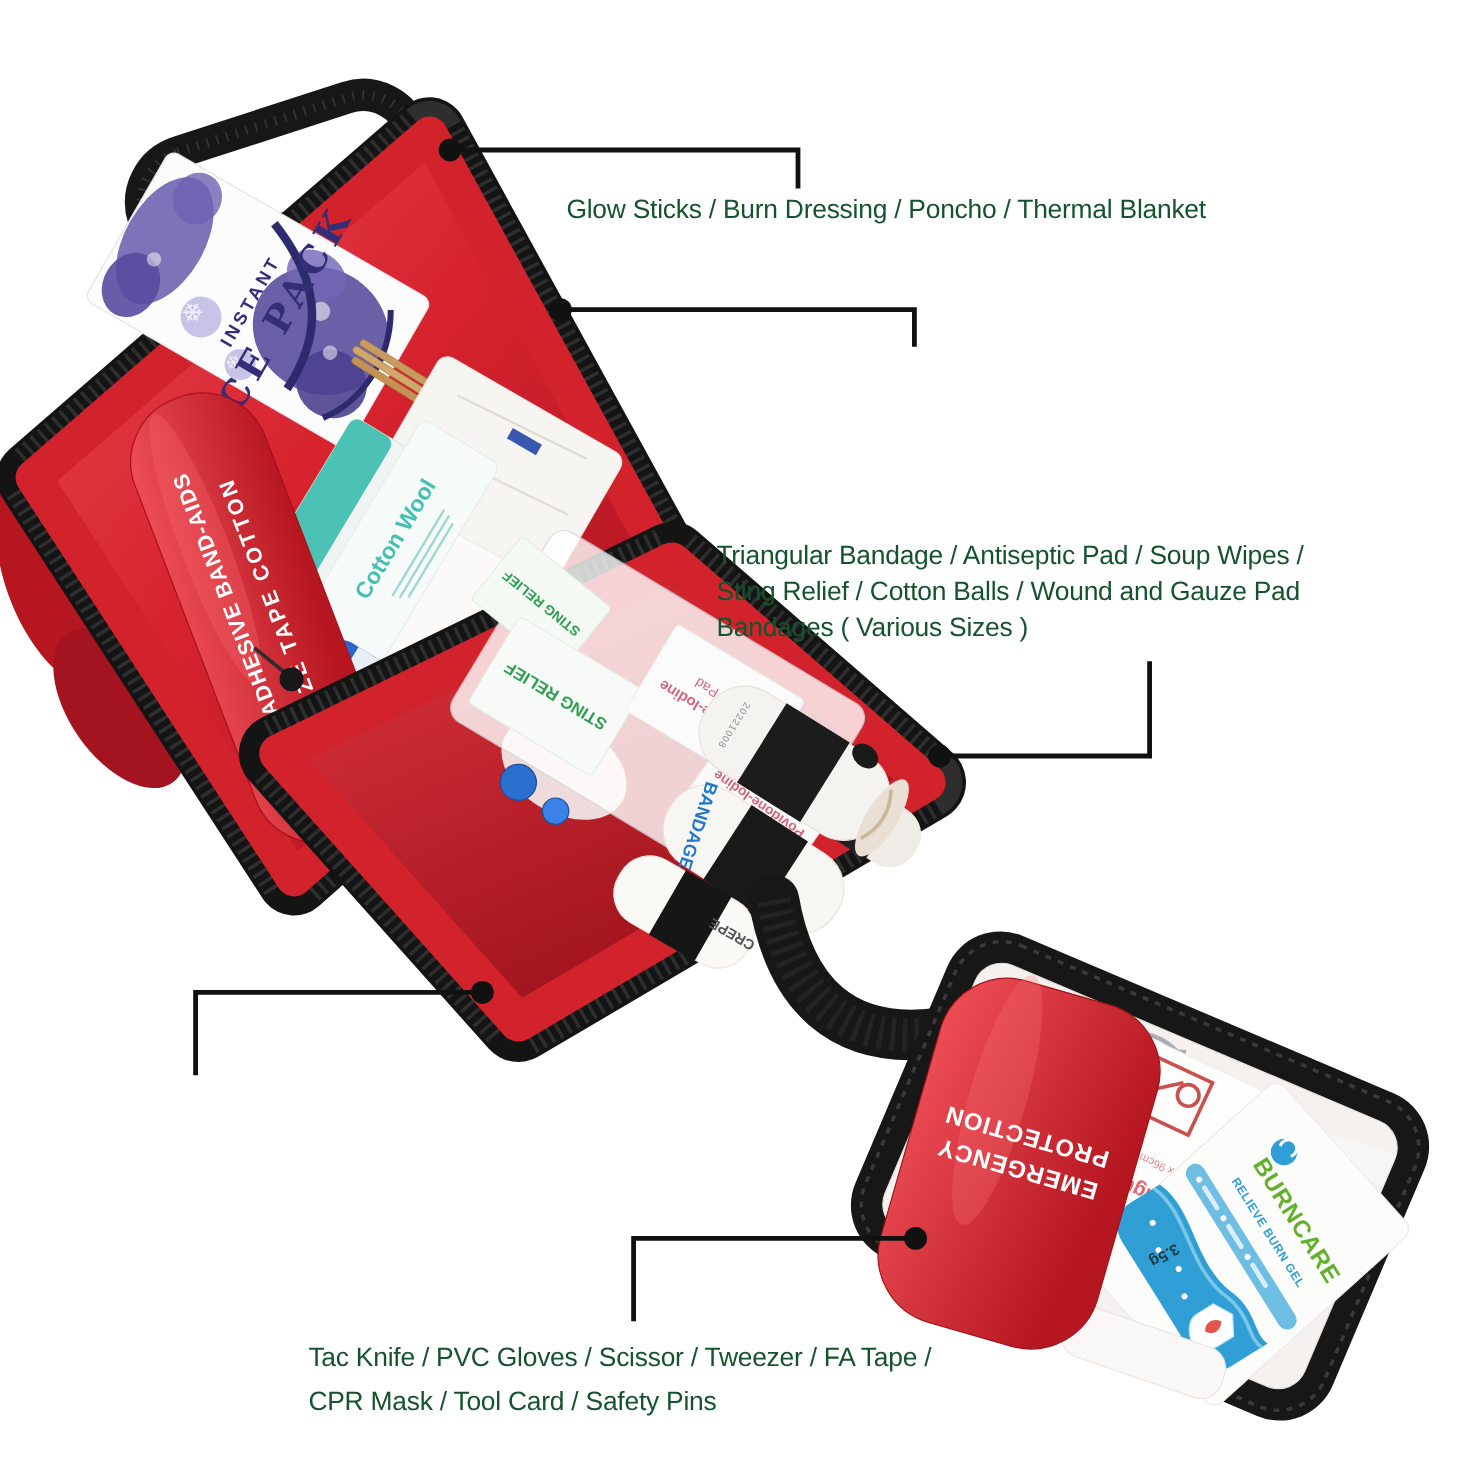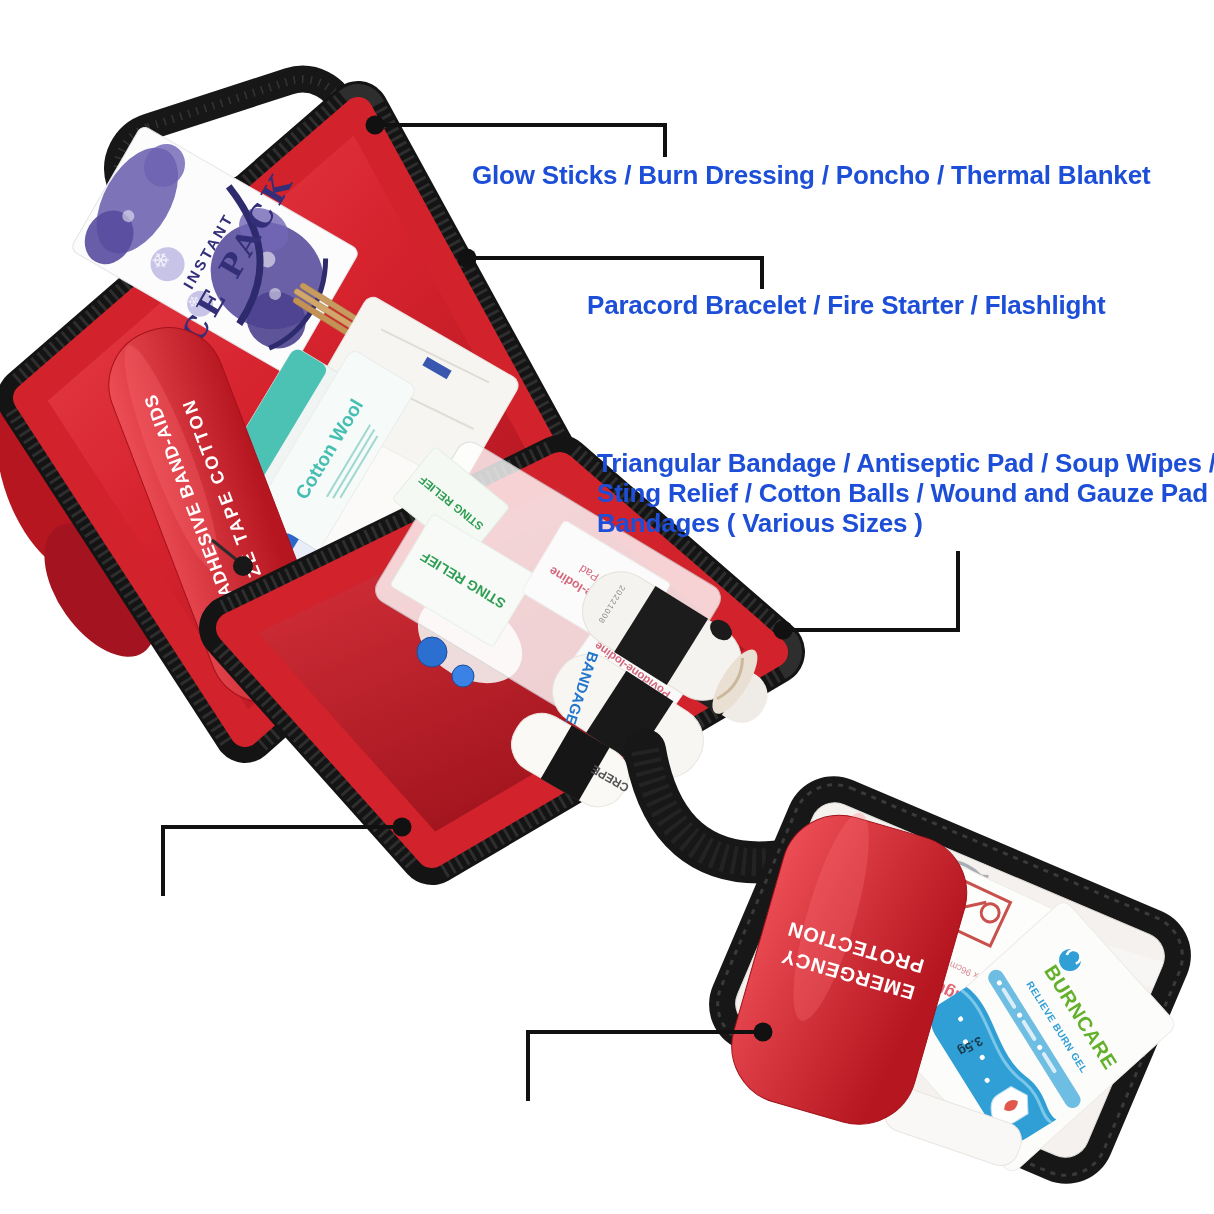--- a/index.html
+++ b/index.html
@@ -1,20 +1,20 @@
 <!DOCTYPE html>
 <html><head>
 <meta charset="utf-8">
 <style>
   html,body{margin:0;padding:0;background:#ffffff;}
   body{width:1214px;height:1214px;overflow:hidden;}
   .stage{position:relative;width:1214px;height:1214px;font-family:"Liberation Sans",sans-serif;}
   .stage svg{position:absolute;left:0;top:0;}
-  .callout{position:absolute;font-weight:bold;font-size:26px;line-height:30px;
-           color:#1d4ed8;white-space:nowrap;letter-spacing:-0.2px;}
+  .callout{position:absolute;font-weight:normal;font-size:22px;line-height:30px;
+           color:#14532d;white-space:nowrap;letter-spacing:-0.2px;}
   .callout div{white-space:nowrap;}
   #callout-tools{line-height:37px;}
   text{font-family:"Liberation Sans",sans-serif;}
   .serif{font-family:"DejaVu Serif",serif;}
 </style>
 </head>
 <body>
 
 <div class="stage">
 
@@ -305,22 +305,23 @@
     <circle cx="467" cy="258" r="9.5"></circle>
     <circle cx="783" cy="630" r="9.5"></circle>
     <circle cx="402" cy="827" r="9.5"></circle>
     <circle cx="763" cy="1032" r="9.5"></circle>
   </g>
 </svg>
 
 <div class="callout" id="callout-glow" style="left:472px;top:160px;">
   <div>Glow Sticks / Burn Dressing / Poncho / Thermal Blanket</div>
 </div>
-<div class="callout" id="callout-paracord" style="left:587px;top:290px;">
-  <div>Paracord Bracelet / Fire Starter / Flashlight</div>
-</div>
 <div class="callout" id="callout-bandage" style="left:597px;top:448px;">
   <div>Triangular Bandage / Antiseptic Pad / Soup Wipes /</div>
   <div>Sting Relief / Cotton Balls / Wound and Gauze Pad</div>
   <div>Bandages ( Various Sizes )</div>
 </div>
-
+<div class="callout" id="callout-tools" style="left:257px;top:1112px;">
+  <div>Tac Knife / PVC Gloves / Scissor / Tweezer / FA Tape /</div>
+  <div>CPR Mask / Tool Card / Safety Pins</div>
 </div>
 
+</div>
+
 </body></html>

